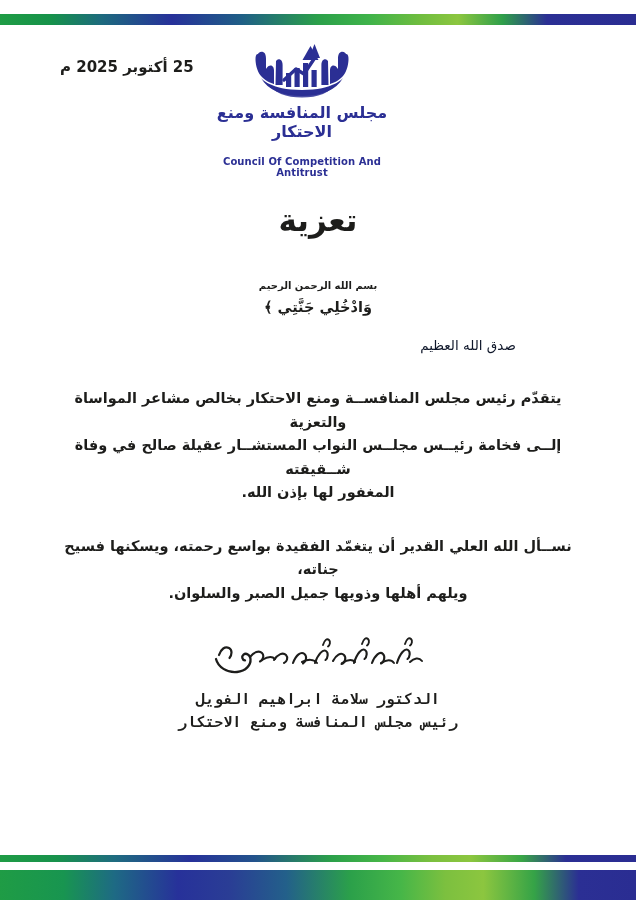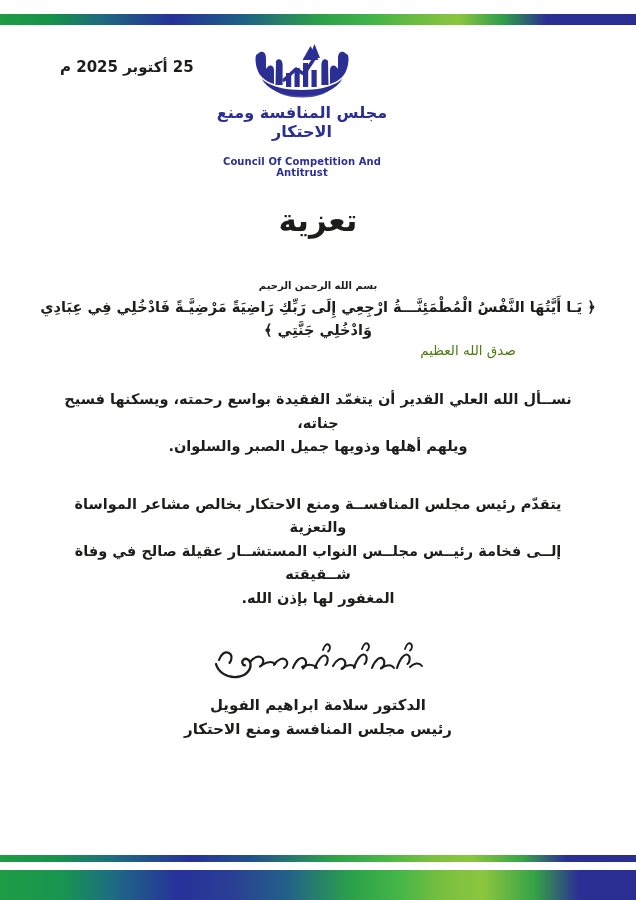--- a/index.html
+++ b/index.html
@@ -161,23 +161,24 @@
     font-size: 14.5px;
     font-weight: 700;
     color: #1d1d1b;
     line-height: 1.6;
     margin: 3px auto 0;
     width: 556px;
   }
   .verse-line { display: block; }
 
   .sadaqa {
+    margin-top: 18px;
     font-size: 13.5px;
     font-weight: 400;
-    color: #4d7c0f;
+    color: #0f172a;
     text-align: center;
     padding-right: 0;
   }
   .sadaqa-inner {
     display: inline-block;
     margin-right: -300px;
   }
 
   .para {
     width: 540px;
@@ -200,21 +201,21 @@
   }
   .calligraphy svg { display: block; }
 
   .signature {
     margin-top: 6px;
     font-size: 15px;
     font-weight: 700;
     line-height: 1.55;
     color: #1d1d1b;
   }
-  .sig-line { display: block; }
+  .sig-line { display: block; font-family: Liberation Mono, monospace; }
 </style>
 </head>
 <body>
 
 <div class="page">
 
   <div class="bar-top"></div>
 
   <div class="header">
 
@@ -256,37 +257,36 @@
     </div>
   </div>
 
   <div class="content">
 
     <h1 class="doc-title">تعزية</h1>
 
     <div class="basmala-block">
       <div class="basmala">بسم الله الرحمن الرحيم</div>
       <div class="verse">
-        <span class="verse-line">﴿ يَـا أَيَّتُهَا النَّفْسُ الْمُطْمَئِنَّـــةُ ارْجِعِي إِلَى رَبِّكِ رَاضِيَةً مَرْضِيَّـةً فَادْخُلِي فِي عِبَادِي</span>
         <span class="verse-line">وَادْخُلِي جَنَّتِي ﴾</span>
       </div>
       <div class="sadaqa">
         <span class="sadaqa-inner">صدق الله العظيم</span>
       </div>
     </div>
 
-    <div class="para para-2">
-      <span class="para-line">نســأل الله العلي القدير أن يتغمّد الفقيدة بواسع رحمته، ويسكنها فسيح جناته،</span>
-      <span class="para-line">ويلهم أهلها وذويها جميل الصبر والسلوان.</span>
-    </div>
-
     <div class="para para-1">
       <span class="para-line">يتقدّم رئيس مجلس المنافســة ومنع الاحتكار بخالص مشاعر المواساة والتعزية</span>
       <span class="para-line">إلــى فخامة رئيــس مجلــس النواب المستشــار عقيلة صالح في وفاة شــقيقته</span>
       <span class="para-line">المغفور لها بإذن الله.</span>
+    </div>
+
+    <div class="para para-2">
+      <span class="para-line">نســأل الله العلي القدير أن يتغمّد الفقيدة بواسع رحمته، ويسكنها فسيح جناته،</span>
+      <span class="para-line">ويلهم أهلها وذويها جميل الصبر والسلوان.</span>
     </div>
 
     <div class="calligraphy" aria-label="إنا لله وإنا إليه راجعون">
       <svg width="226" height="48" viewBox="0 0 226 48">
         <g fill="none" stroke="#1d1d1b" stroke-linecap="round" stroke-linejoin="round">
 
           <path d="M14 22 C16 16 20 13 24 15 C27.5 16.7 27 22 24.5 25" stroke-width="2.2"></path>
           <path d="M11 26 C13 34 22 40 32 39 C41 38.1 46 32 45.5 26 C45.2 21.6 41 19.6 38.5 21.6
                    C36.4 23.3 37 27 40 27.4" stroke-width="2.3"></path>
           <path d="M45 24 C49 19 54 17 57 20 C59.5 22.5 58 27 55 28.5" stroke-width="2.1"></path>

